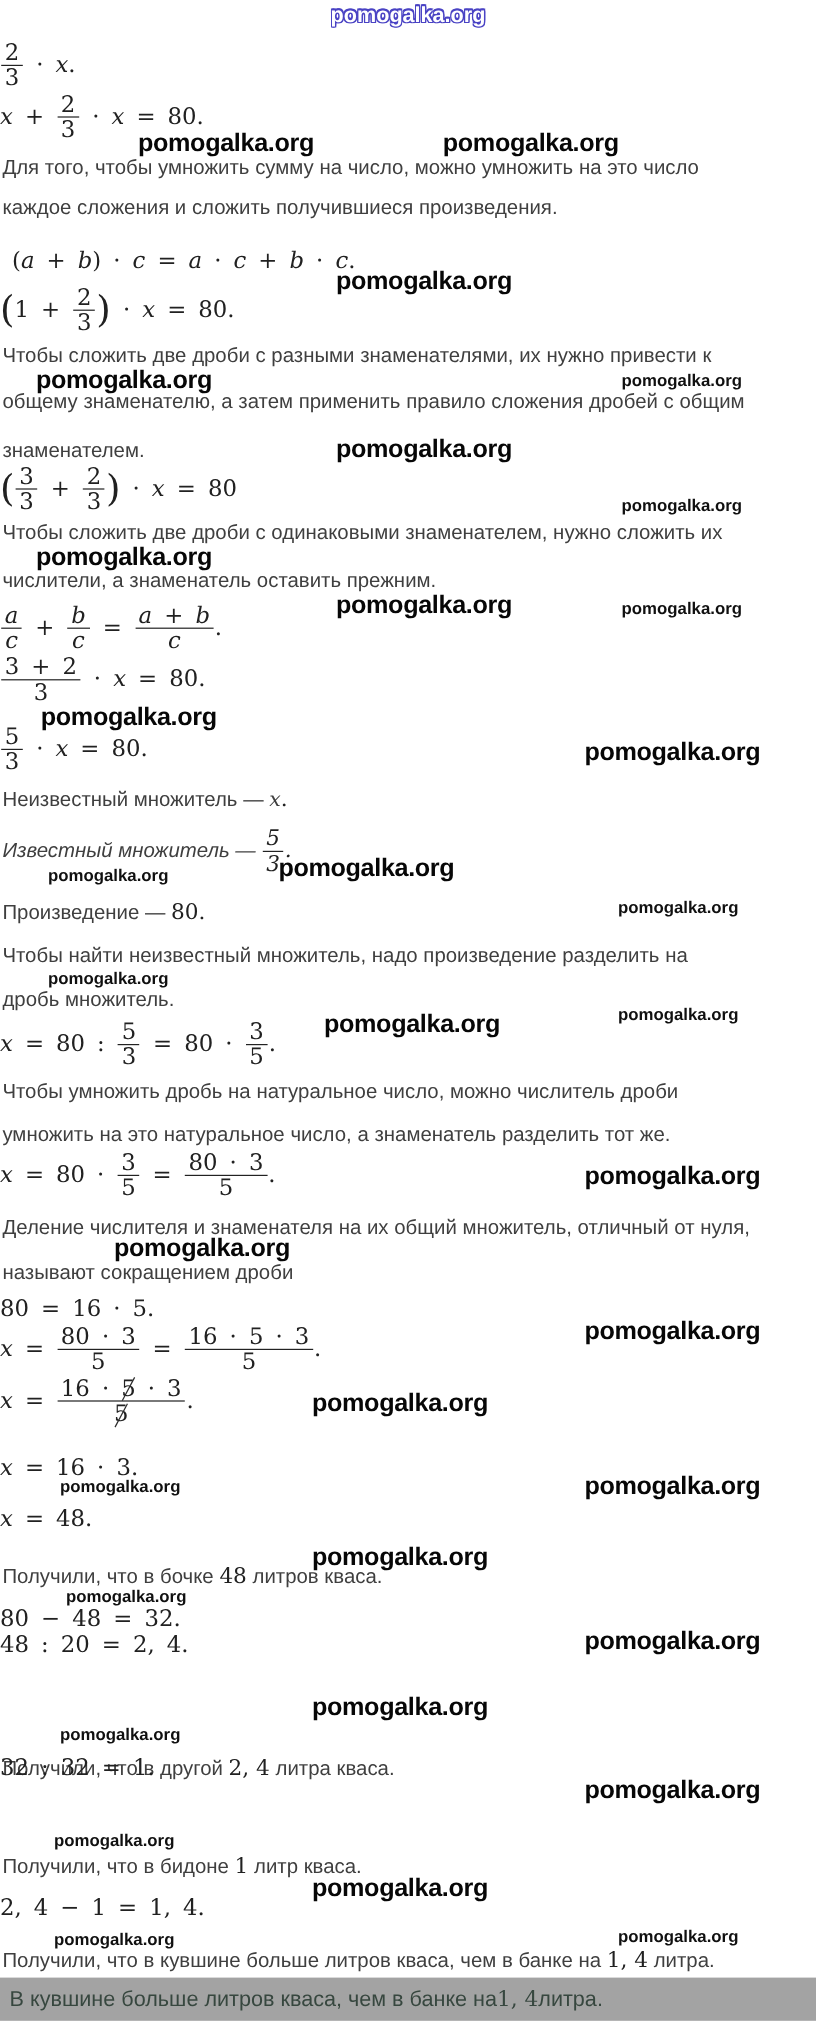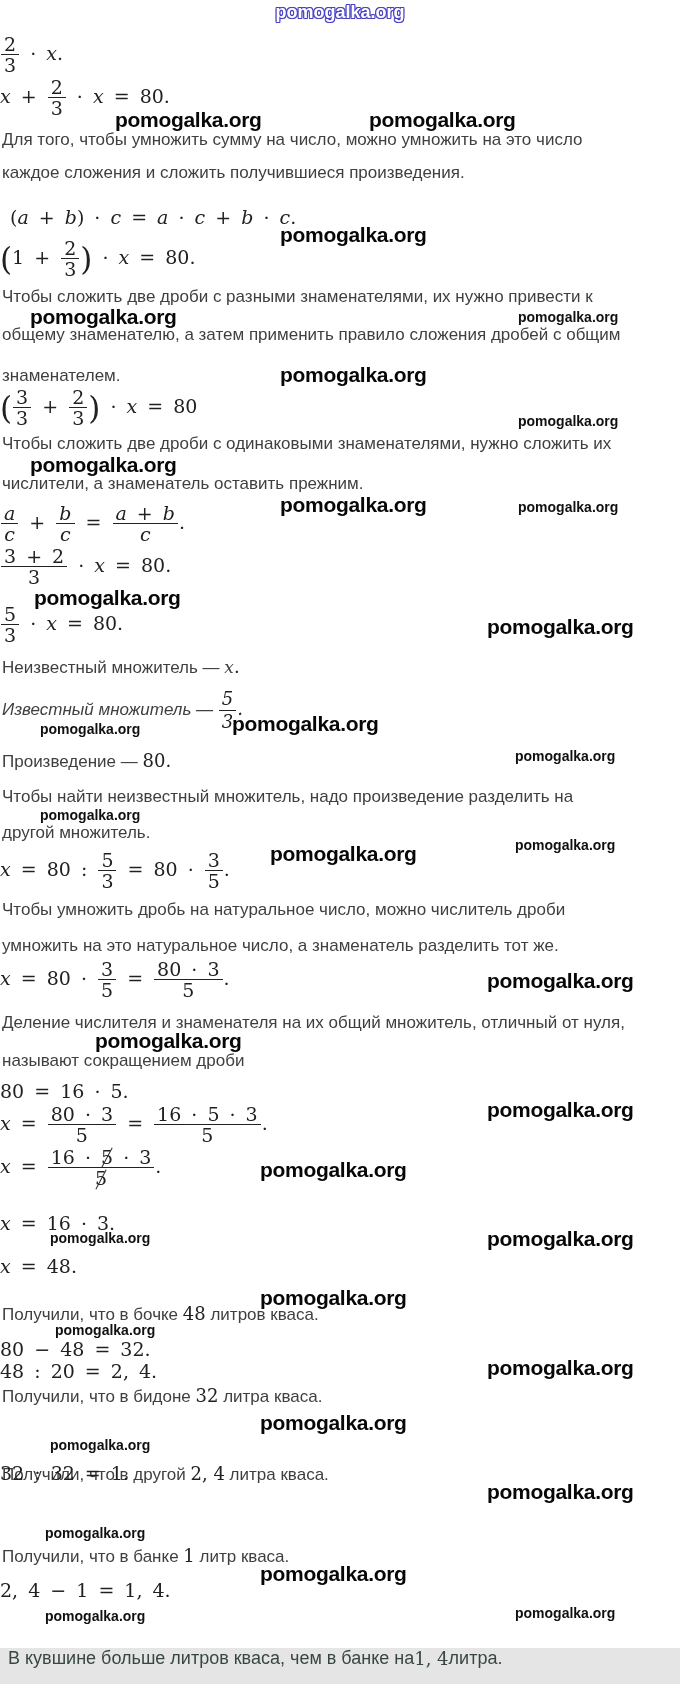--- a/index.html
+++ b/index.html
@@ -13,21 +13,21 @@
   .big{font-size:31px;vertical-align:middle;line-height:1;}
   .frac{display:inline-block;vertical-align:middle;text-align:center;padding:0 1px;}
   .frac .num{display:block;line-height:20px;padding:0 3px;}
   .frac .den{display:block;line-height:21px;padding:0 3px;border-top:1.4px solid #222;}
   .cancel{position:relative;display:inline-block;}
   .cancel::after{content:"";position:absolute;left:-5px;right:-5px;top:50%;border-top:1.6px solid #2a2a2a;transform:rotate(-62deg);}
   .wm-bold{font-family:"Liberation Sans",sans-serif;font-weight:700;font-size:21px;letter-spacing:-0.3px;color:#070707;}
   .wm-small{font-family:"Liberation Sans",sans-serif;font-weight:700;font-size:14px;color:#101010;}
   .wm-outline{font-family:"Liberation Sans",sans-serif;font-weight:700;font-size:18px;color:#ffffff;left:50%;transform:translateX(-50%);
     text-shadow:-1px -1px 0 #4a43c4,1px -1px 0 #4a43c4,-1px 1px 0 #4a43c4,1px 1px 0 #4a43c4,0 -1px 0 #4a43c4,0 1px 0 #4a43c4,-1px 0 0 #4a43c4,1px 0 0 #4a43c4;}
-  .answer{left:0;width:680px;height:36px;background:#e5e5e5;display:flex;padding-left:8px;box-sizing:border-box;
+  .answer{left:0;width:680px;height:36px;background:#a3a3a3;display:flex;align-items:center;padding-left:8px;box-sizing:border-box;
     font-family:"Liberation Sans",sans-serif;font-size:18px;color:#37473f;}
   .answer .mf{color:#37473f;}
 </style>
 </head>
 <body>
 
 <div id="canvas">
     <div class="line wm-outline" style="top: 2px;">pomogalka.org</div>
     <div class="line math" style="top: 34px; left: 0px;"><span class="frac"><span class="num"><span>2</span></span><span class="den"><span>3</span></span></span><span> · </span><span class="it">x</span><span>.</span></div>
     <div class="line math" style="top: 77px; left: 0px;"><span class="it">x</span><span> + </span><span class="frac"><span class="num"><span>2</span></span><span class="den"><span>3</span></span></span><span> · </span><span class="it">x</span><span> = 80.</span></div>
@@ -39,39 +39,39 @@
     <div class="line wm-bold" style="top: 223px; left: 280px;">pomogalka.org</div>
     <div class="line math" style="top: 238px; left: 0px;"><span class="big">(</span><span>1 + </span><span class="frac"><span class="num"><span>2</span></span><span class="den"><span>3</span></span></span><span class="big">)</span><span> · </span><span class="it">x</span><span> = 80.</span></div>
     <div class="line text" style="top: 287px; left: 2px;"><span>Чтобы сложить две дроби с разными знаменателями, их нужно привести к</span></div>
     <div class="line wm-bold" style="top: 305px; left: 30px;">pomogalka.org</div>
     <div class="line wm-small" style="top: 309px; left: 518px;">pomogalka.org</div>
     <div class="line text" style="top: 325px; left: 2px;"><span>общему знаменателю, а затем применить правило сложения дробей с общим</span></div>
     <div class="line wm-bold" style="top: 363px; left: 280px;">pomogalka.org</div>
     <div class="line text" style="top: 366px; left: 2px;"><span>знаменателем.</span></div>
     <div class="line math" style="top: 387px; left: 0px;"><span class="big">(</span><span class="frac"><span class="num"><span>3</span></span><span class="den"><span>3</span></span></span><span> + </span><span class="frac"><span class="num"><span>2</span></span><span class="den"><span>3</span></span></span><span class="big">)</span><span> · </span><span class="it">x</span><span> = 80</span></div>
     <div class="line wm-small" style="top: 413px; left: 518px;">pomogalka.org</div>
-    <div class="line text" style="top: 434px; left: 2px;"><span>Чтобы сложить две дроби с одинаковыми знаменателями, нужно сложить их</span></div>
+    <div class="line text" style="top: 434px; left: 2px;"><span>Чтобы сложить две дроби с одинаковыми знаменателем, нужно сложить их</span></div>
     <div class="line wm-bold" style="top: 453px; left: 30px;">pomogalka.org</div>
     <div class="line text" style="top: 474px; left: 2px;"><span>числители, а знаменатель оставить прежним.</span></div>
     <div class="line wm-bold" style="top: 493px; left: 280px;">pomogalka.org</div>
     <div class="line wm-small" style="top: 499px; left: 518px;">pomogalka.org</div>
     <div class="line math" style="top: 503px; left: 0px;"><span class="frac"><span class="num"><span class="it">a</span></span><span class="den"><span class="it">c</span></span></span><span> + </span><span class="frac"><span class="num"><span class="it">b</span></span><span class="den"><span class="it">c</span></span></span><span> = </span><span class="frac"><span class="num"><span class="it">a</span><span> + </span><span class="it">b</span></span><span class="den"><span class="it">c</span></span></span><span>.</span></div>
     <div class="line math" style="top: 546px; left: 0px;"><span class="frac"><span class="num"><span>3 + 2</span></span><span class="den"><span>3</span></span></span><span> · </span><span class="it">x</span><span> = 80.</span></div>
     <div class="line wm-bold" style="top: 586px; left: 34px;">pomogalka.org</div>
     <div class="line math" style="top: 604px; left: 0px;"><span class="frac"><span class="num"><span>5</span></span><span class="den"><span>3</span></span></span><span> · </span><span class="it">x</span><span> = 80.</span></div>
     <div class="line wm-bold" style="top: 615px; left: 487px;">pomogalka.org</div>
     <div class="line text" style="top: 656px; left: 2px;"><span>Неизвестный множитель — </span><span class="it">x</span><span class="mf">.</span></div>
     <div class="line text" style="top: 689px; left: 2px; font-style: italic;"><span>Известный множитель — </span><span class="frac"><span class="num"><span class="mf">5</span></span><span class="den"><span class="mf">3</span></span></span><span class="mf">.</span></div>
     <div class="line wm-bold" style="top: 712px; left: 232px;">pomogalka.org</div>
     <div class="line wm-small" style="top: 721px; left: 40px;">pomogalka.org</div>
     <div class="line text" style="top: 750px; left: 2px;"><span>Произведение — </span><span class="mf">80.</span></div>
     <div class="line wm-small" style="top: 748px; left: 515px;">pomogalka.org</div>
     <div class="line text" style="top: 787px; left: 2px;"><span>Чтобы найти неизвестный множитель, надо произведение разделить на</span></div>
     <div class="line wm-small" style="top: 807px; left: 40px;">pomogalka.org</div>
-    <div class="line text" style="top: 823px; left: 2px;"><span>другой множитель.</span></div>
+    <div class="line text" style="top: 823px; left: 2px;"><span>дробь множитель.</span></div>
     <div class="line wm-small" style="top: 837px; left: 515px;">pomogalka.org</div>
     <div class="line wm-bold" style="top: 842px; left: 270px;">pomogalka.org</div>
     <div class="line math" style="top: 850px; left: 0px;"><span class="it">x</span><span> = 80 : </span><span class="frac"><span class="num"><span>5</span></span><span class="den"><span>3</span></span></span><span> = 80 · </span><span class="frac"><span class="num"><span>3</span></span><span class="den"><span>5</span></span></span><span>.</span></div>
     <div class="line text" style="top: 900px; left: 2px;"><span>Чтобы умножить дробь на натуральное число, можно числитель дроби</span></div>
     <div class="line text" style="top: 936px; left: 2px;"><span>умножить на это натуральное число, а знаменатель разделить тот же.</span></div>
     <div class="line math" style="top: 959px; left: 0px;"><span class="it">x</span><span> = 80 · </span><span class="frac"><span class="num"><span>3</span></span><span class="den"><span>5</span></span></span><span> = </span><span class="frac"><span class="num"><span>80 · 3</span></span><span class="den"><span>5</span></span></span><span>.</span></div>
     <div class="line wm-bold" style="top: 969px; left: 487px;">pomogalka.org</div>
     <div class="line text" style="top: 1013px; left: 2px;"><span>Деление числителя и знаменателя на их общий множитель, отличный от нуля,</span></div>
     <div class="line wm-bold" style="top: 1029px; left: 95px;">pomogalka.org</div>
     <div class="line text" style="top: 1051px; left: 2px;"><span>называют сокращением дроби</span></div>
@@ -82,31 +82,31 @@
     <div class="line wm-bold" style="top: 1158px; left: 260px;">pomogalka.org</div>
     <div class="line math" style="top: 1213px; left: 0px;"><span class="it">x</span><span> = 16 · 3.</span></div>
     <div class="line wm-bold" style="top: 1227px; left: 487px;">pomogalka.org</div>
     <div class="line wm-small" style="top: 1230px; left: 50px;">pomogalka.org</div>
     <div class="line math" style="top: 1256px; left: 0px;"><span class="it">x</span><span> = 48.</span></div>
     <div class="line wm-bold" style="top: 1286px; left: 260px;">pomogalka.org</div>
     <div class="line text" style="top: 1303px; left: 2px;"><span>Получили, что в бочке </span><span class="mf">48</span><span> литров кваса.</span></div>
     <div class="line wm-small" style="top: 1322px; left: 55px;">pomogalka.org</div>
     <div class="line math" style="top: 1339px; left: 0px;"><span>80 − 48 = 32.</span></div>
     <div class="line wm-bold" style="top: 1356px; left: 487px;">pomogalka.org</div>
-    <div class="line text" style="top: 1385px; left: 2px;"><span>Получили, что в бидоне </span><span class="mf">32</span><span> литра кваса.</span></div>
     <div class="line wm-bold" style="top: 1411px; left: 260px;">pomogalka.org</div>
     <div class="line math" style="top: 1361px; left: 0px;"><span>48 : 20 = 2, 4.</span></div>
     <div class="line wm-small" style="top: 1437px; left: 50px;">pomogalka.org</div>
     <div class="line text" style="top: 1463px; left: 2px;"><span>Получили, что в другой </span><span class="mf">2, 4</span><span> литра кваса.</span></div>
     <div class="line wm-bold" style="top: 1480px; left: 487px;">pomogalka.org</div>
     <div class="line math" style="top: 1463px; left: 0px;"><span>32 : 32 = 1.</span></div>
     <div class="line wm-small" style="top: 1525px; left: 45px;">pomogalka.org</div>
-    <div class="line text" style="top: 1545px; left: 2px;"><span>Получили, что в банке </span><span class="mf">1</span><span> литр кваса.</span></div>
+    <div class="line text" style="top: 1545px; left: 2px;"><span>Получили, что в бидоне </span><span class="mf">1</span><span> литр кваса.</span></div>
     <div class="line wm-bold" style="top: 1562px; left: 260px;">pomogalka.org</div>
     <div class="line math" style="top: 1580px; left: 0px;"><span>2, 4 − 1 = 1, 4.</span></div>
     <div class="line wm-small" style="top: 1608px; left: 45px;">pomogalka.org</div>
     <div class="line wm-small" style="top: 1605px; left: 515px;">pomogalka.org</div>
+    <div class="line text" style="top: 1623px; left: 2px;"><span>Получили, что в кувшине больше литров кваса, чем в банке на </span><span class="mf">1, 4</span><span> литра.</span></div>
     <div class="line answer" style="top: 1648px;">
       <span>В кувшине больше литров кваса, чем в банке на </span>
       <span class="mf">1, 4</span>
       <span> литра.</span>
     </div>
   </div>
 
 </body></html>

